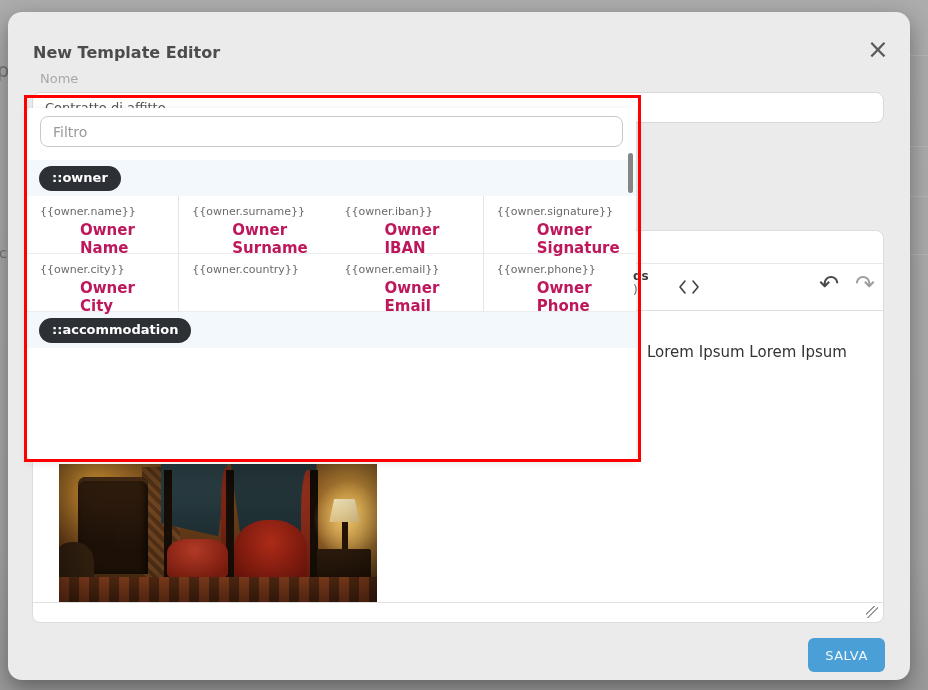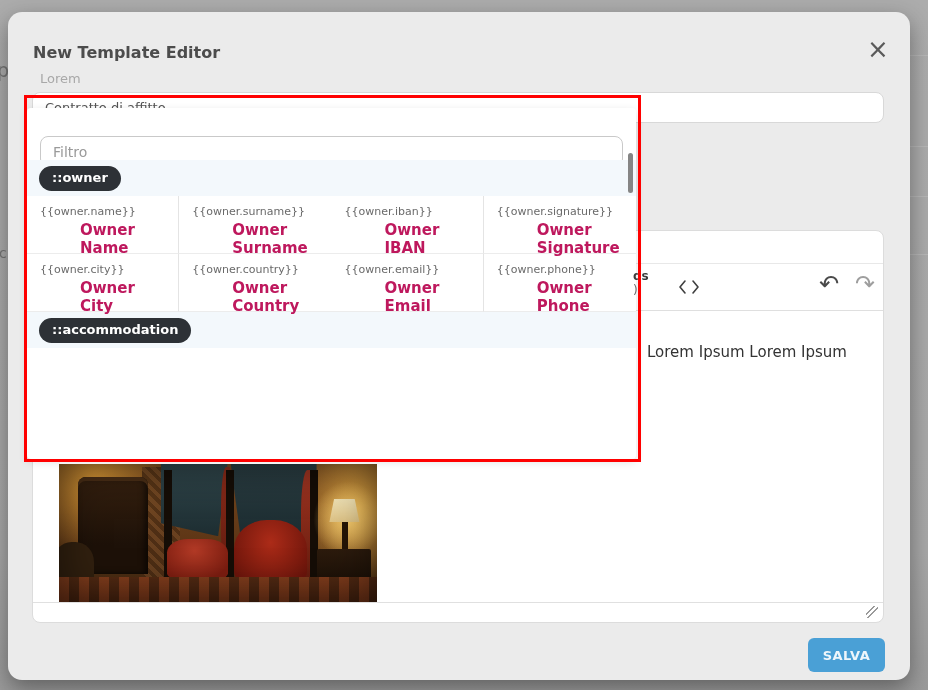--- a/index.html
+++ b/index.html
@@ -97,34 +97,34 @@
   .photo .floor { position: absolute; left: 0; bottom: 0; width: 100%; height: 19%;
     background:
       repeating-linear-gradient(90deg, rgba(140,60,28,.55) 0 10px, rgba(60,28,12,.6) 10px 20px),
       linear-gradient(180deg,#6e3c1c,#46240f); }
   .photo .vig { position: absolute; inset: 0; box-shadow: inset 0 0 46px rgba(0,0,0,.55); }
 
   
   .salva-btn {
     position: absolute; left: 800px; top: 626px; width: 77px; height: 34px;
     background: #4aa0d6; border: none; border-radius: 6px;
-    color: #eef6fb; font-family: "DejaVu Sans", sans-serif; font-size: 13px; font-weight: bold;
+    color: #eef6fb; font-family: "DejaVu Sans", sans-serif; font-size: 13px; font-weight: normal;
     letter-spacing: .5px; cursor: pointer;
   }
 
   
   .vd-panel {
     position: absolute; left: 27px; top: 108px; width: 609px; height: 351px;
     background: #fff; z-index: 50; overflow: hidden; border-radius: 4px;
     box-shadow: 0 3px 10px rgba(0,0,0,.12);
   }
   .vd-filter {
     position: absolute; left: 13px; top: 8px; width: 583px; height: 31px;
     border: 1px solid #c9c9c9; border-radius: 8px; padding: 0 12px;
-    font-family: "DejaVu Sans", sans-serif; font-size: 14px; color: #444; margin-top: 20px;
+    font-family: "DejaVu Sans", sans-serif; font-size: 14px; color: #444;
   }
   .vd-filter::placeholder { color: #9a9a9a; }
   .vd-list { position: absolute; left: 0; top: 52px; width: 609px; }
   .vd-section { height: 36px; background: #f3f8fc; display: flex; align-items: center; padding-left: 12px; }
   .vd-pill { background: #2d3136; color: #fff; font-size: 13px; font-weight: bold;
     border-radius: 999px; padding: 4px 13px 5px; line-height: 16px; }
   .vd-grid { display: grid; grid-template-columns: 1fr 1fr 1fr 1fr; }
   .vd-cell { height: 58px; padding: 9px 13px 0; border-bottom: 1px solid #ececec; cursor: pointer; }
   .vd-cell.colL { border-right: 1px solid #e4e4e4; }
   .vd-code { font-size: 11px; color: #6a6a6a; margin-bottom: 3px; }
@@ -146,21 +146,21 @@
   <div class="bg-line" style="top:55px"></div>
   <div class="bg-line" style="top:146px"></div>
   <div class="bg-line" style="top:196px"></div>
   <div class="bg-line" style="top:254px"></div>
 
   <div class="modal">
 
     <div class="modal-title">New Template Editor</div>
     <div class="modal-close">×</div>
 
-    <div class="nome-label">Lorem</div>
+    <div class="nome-label">Nome</div>
     <input class="nome-input" type="text" value="Contratto di affitto" style="">
 
     <div class="editor">
       <div class="tb-row1"></div>
       <div class="tb-row2">
         <div class="tb-frag">
           <div class="l1">ds</div>
           <div class="l2">)</div>
         </div>
         <span class="code-icon">
@@ -232,21 +232,20 @@
         <div class="vd-cell">
           <div class="vd-code">{{owner.signature}}</div>
           <div class="vd-name">Owner Signature</div>
         </div>
         <div class="vd-cell colL">
           <div class="vd-code">{{owner.city}}</div>
           <div class="vd-name">Owner City</div>
         </div>
         <div class="vd-cell">
           <div class="vd-code">{{owner.country}}</div>
-          <div class="vd-name">Owner Country</div>
         </div>
         <div class="vd-cell colL">
           <div class="vd-code">{{owner.email}}</div>
           <div class="vd-name">Owner Email</div>
         </div>
         <div class="vd-cell">
           <div class="vd-code">{{owner.phone}}</div>
           <div class="vd-name">Owner Phone</div>
         </div>
       </div>

